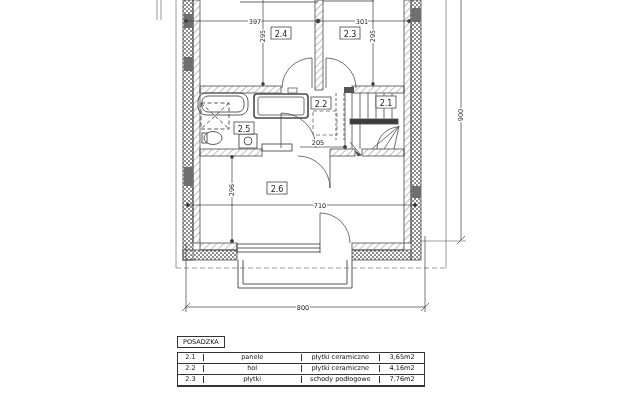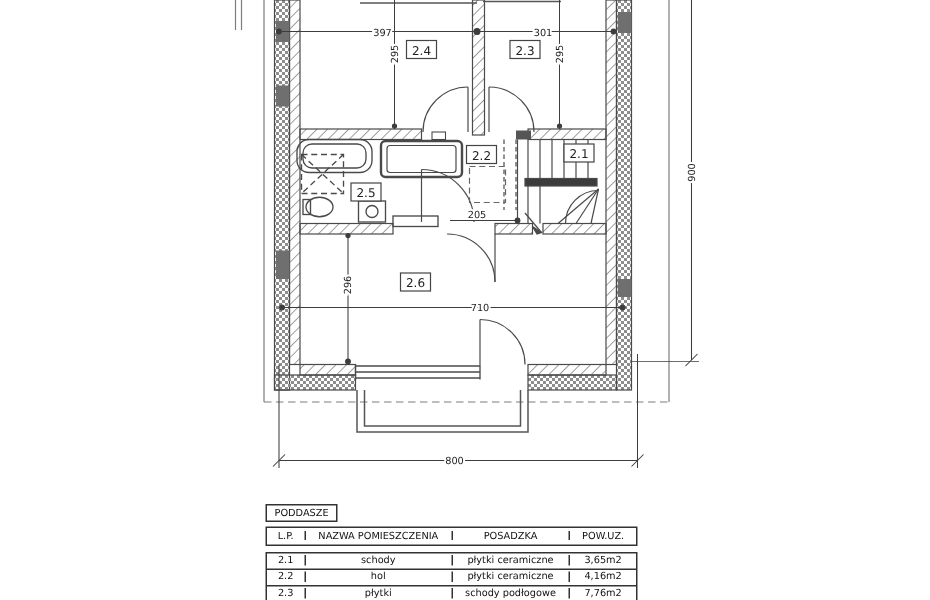--- a/index.html
+++ b/index.html
@@ -197,31 +197,25 @@
       <text class="roomlbl" x="244" y="131.5" text-anchor="middle">2.5</text>
     </g>
     <g>
       <rect x="267" y="182" width="20" height="12" fill="#fff" stroke="#444" stroke-width="0.8"></rect>
       <text class="roomlbl" x="277" y="191.5" text-anchor="middle">2.6</text>
     </g>
   </g>
 </svg>
 
 <div id="schedule">
-  <span class="ttl">PODDASZE</span>
-  <div class="hdr">
-    <div class="c c1">L.P.</div>
-    <div class="c c2">NAZWA POMIESZCZENIA</div>
-    <div class="c c3">POSADZKA</div>
-    <div class="c c4">POW.UŻ.</div>
-  </div>
+  <span class="ttl">POSADZKA</span>
   <div class="rows">
     <div class="trow">
       <div class="c c1">2.1</div>
-      <div class="c c2">schody</div>
+      <div class="c c2">panele</div>
       <div class="c c3">płytki ceramiczne</div>
       <div class="c c4">3,65m2</div>
     </div>
     <div class="trow">
       <div class="c c1">2.2</div>
       <div class="c c2">hol</div>
       <div class="c c3">płytki ceramiczne</div>
       <div class="c c4">4,16m2</div>
     </div>
     <div class="trow">

